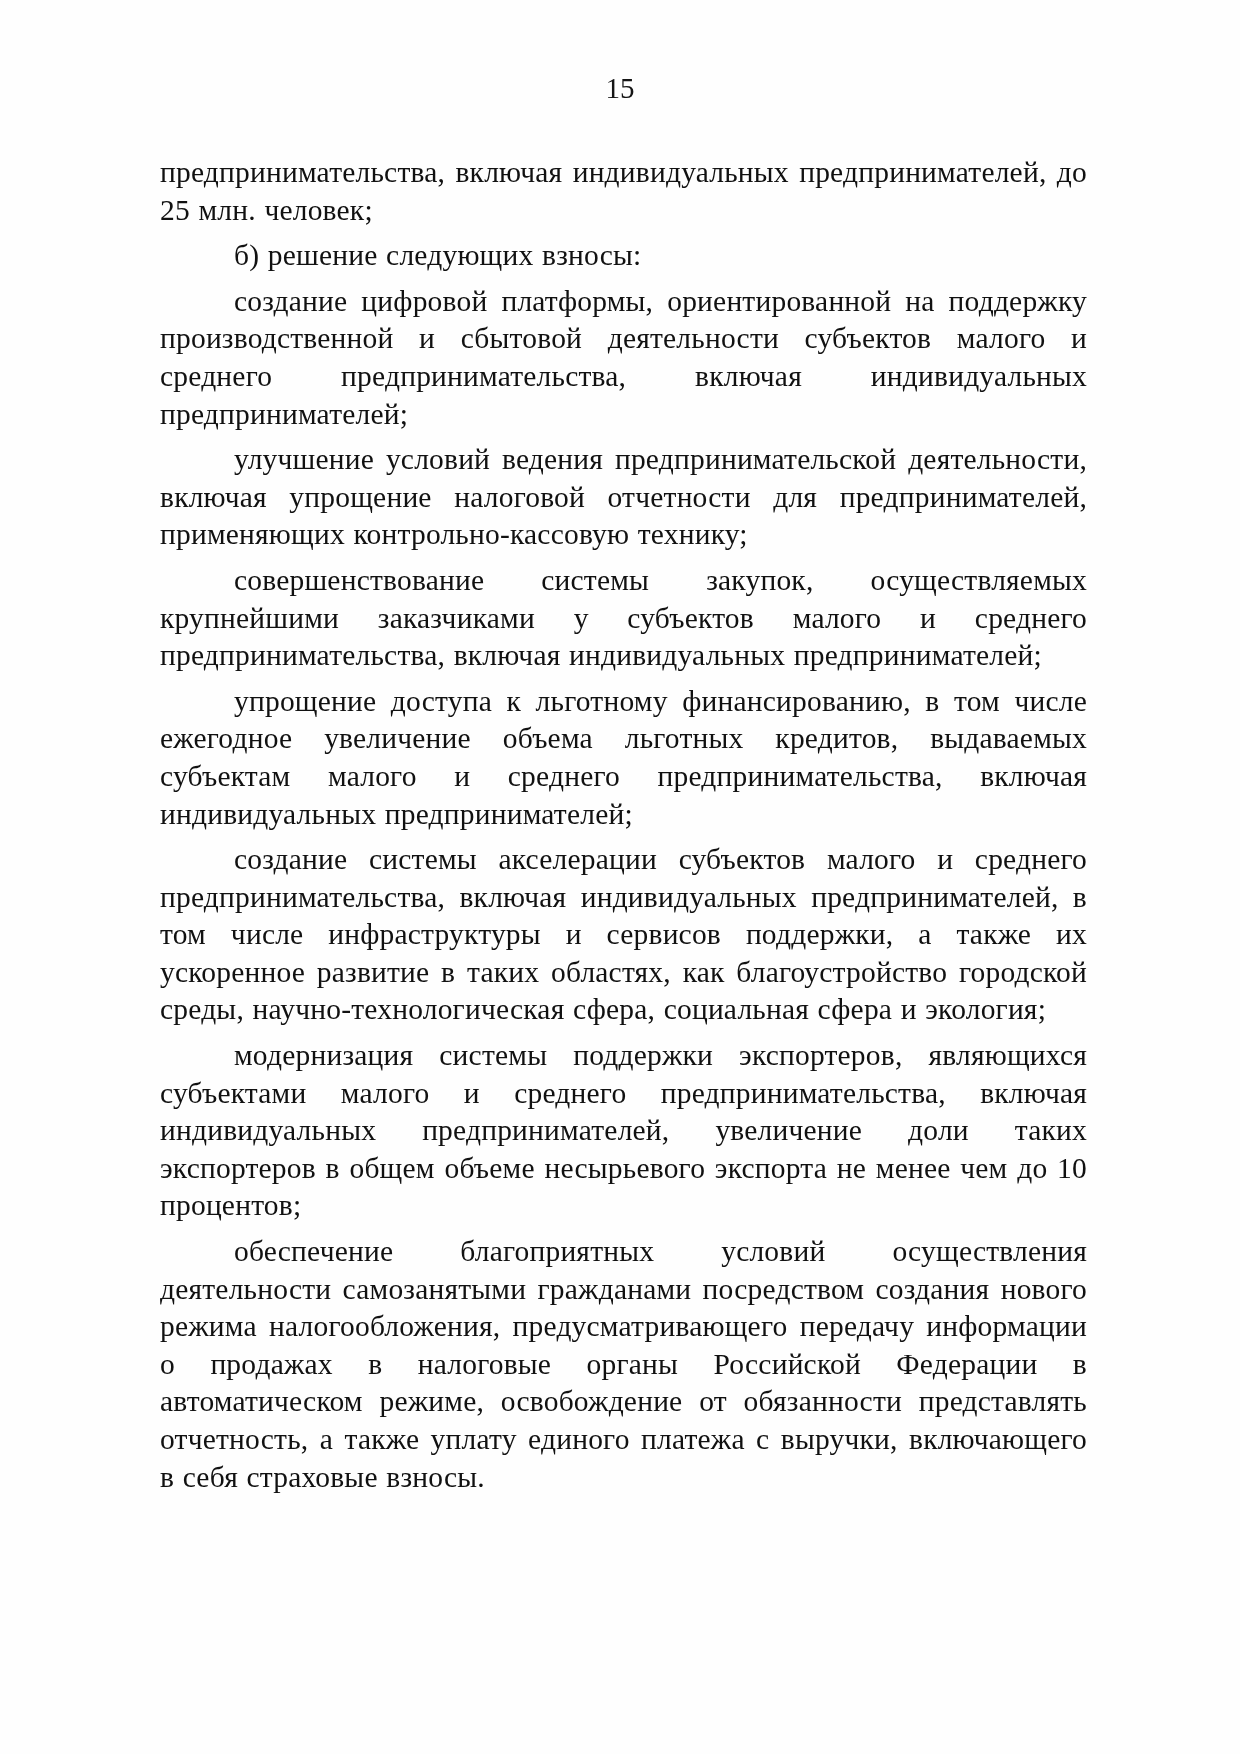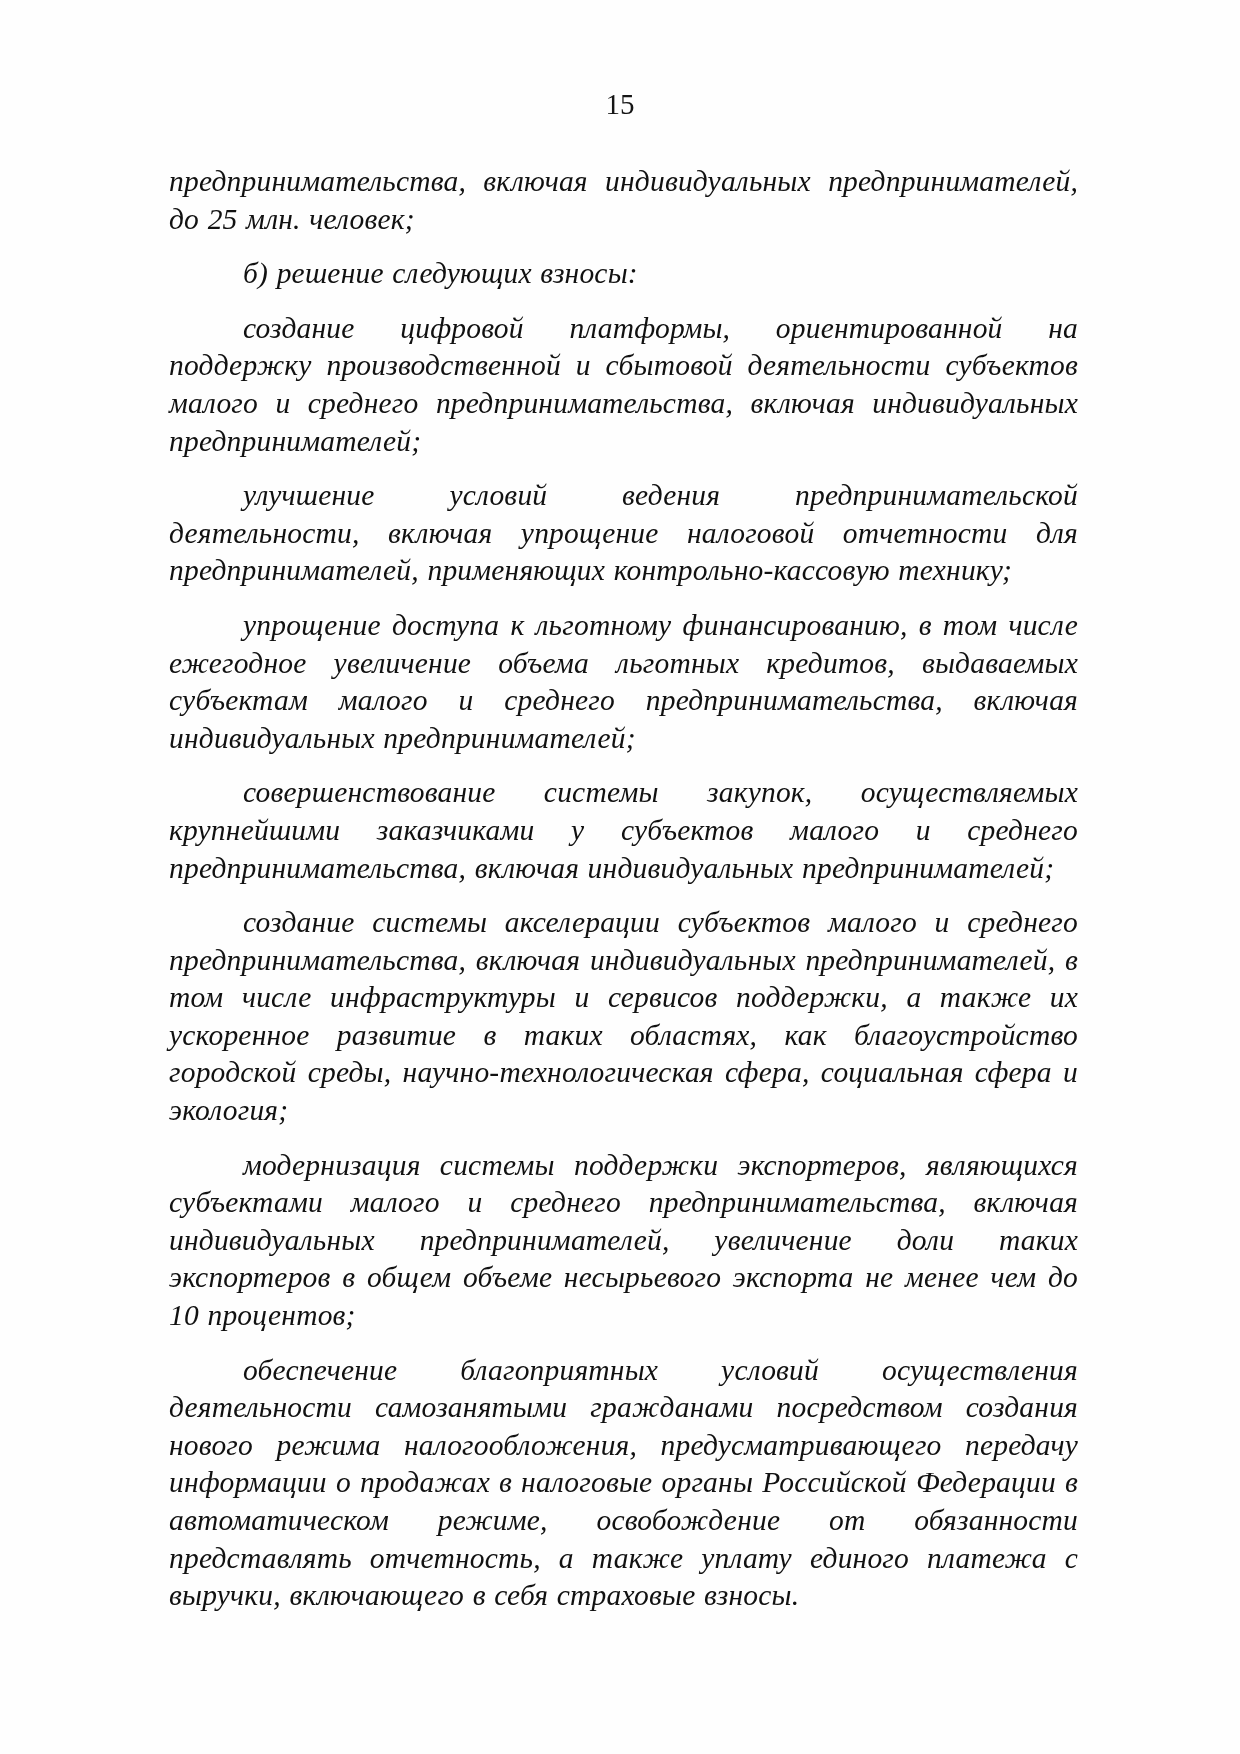--- a/index.html
+++ b/index.html
@@ -11,61 +11,60 @@
     position: relative;
     width: 1240px;
     height: 1754px;
     background: #fefefe;
     color: #111111;
     font-family: "Liberation Serif", "DejaVu Serif", serif;
     overflow: hidden;
   }
   .page-number {
     position: absolute;
-    top: 88px;
+    top: 72px;
     left: 0;
     width: 100%;
     text-align: center;
     font-size: 29px;
     line-height: 32px;
     color: #151515;
   }
   .doc-body {
     position: absolute;
     top: 146px;
     left: 152px;
     width: 943px;
     font-size: 29.5px;
     line-height: 37.6px;
     text-align: justify;
     letter-spacing: 0.2px;
   }
   .para {
-    margin: 17px;
+    margin: 8px;
     padding: 0;
     text-indent: 74px;
     word-spacing: 1px;
-    font-style: italic;
   }
   .para.continuation {
     text-indent: 0;
   }
 </style>
 </head>
 <body>
 
 <div class="page">
 
   <div class="page-number">15</div>
 
   <div class="doc-body">
     <p class="para continuation">предпринимательства, включая индивидуальных предпринимателей, до 25 млн. человек;</p>
     <p class="para">б) решение следующих взносы:</p>
     <p class="para">создание цифровой платформы, ориентированной на поддержку производственной и сбытовой деятельности субъектов малого и среднего предпринимательства, включая индивидуальных предпринимателей;</p>
     <p class="para">улучшение условий ведения предпринимательской деятельности, включая упрощение налоговой отчетности для предпринимателей, применяющих контрольно-кассовую технику;</p>
+    <p class="para">совершенствование системы закупок, осуществляемых крупнейшими заказчиками у субъектов малого и среднего предпринимательства, включая индивидуальных предпринимателей;</p>
     <p class="para">упрощение доступа к льготному финансированию, в том числе ежегодное увеличение объема льготных кредитов, выдаваемых субъектам малого и среднего предпринимательства, включая индивидуальных предпринимателей;</p>
-    <p class="para">совершенствование системы закупок, осуществляемых крупнейшими заказчиками у субъектов малого и среднего предпринимательства, включая индивидуальных предпринимателей;</p>
     <p class="para">создание системы акселерации субъектов малого и среднего предпринимательства, включая индивидуальных предпринимателей, в том числе инфраструктуры и сервисов поддержки, а также их ускоренное развитие в таких областях, как благоустройство городской среды, научно-технологическая сфера, социальная сфера и экология;</p>
     <p class="para">модернизация системы поддержки экспортеров, являющихся субъектами малого и среднего предпринимательства, включая индивидуальных предпринимателей, увеличение доли таких экспортеров в общем объеме несырьевого экспорта не менее чем до 10 процентов;</p>
     <p class="para">обеспечение благоприятных условий осуществления деятельности самозанятыми гражданами посредством создания нового режима налогообложения, предусматривающего передачу информации о продажах в налоговые органы Российской Федерации в автоматическом режиме, освобождение от обязанности представлять отчетность, а также уплату единого платежа с выручки, включающего в себя страховые взносы.</p>
   </div>
 
 </div>
 
 </body></html>

